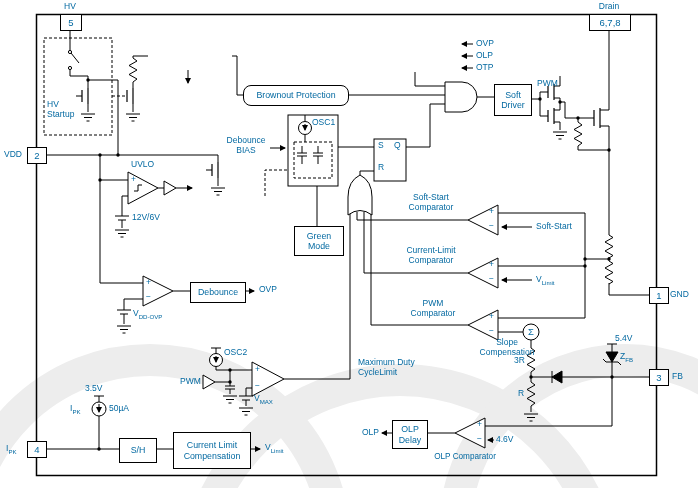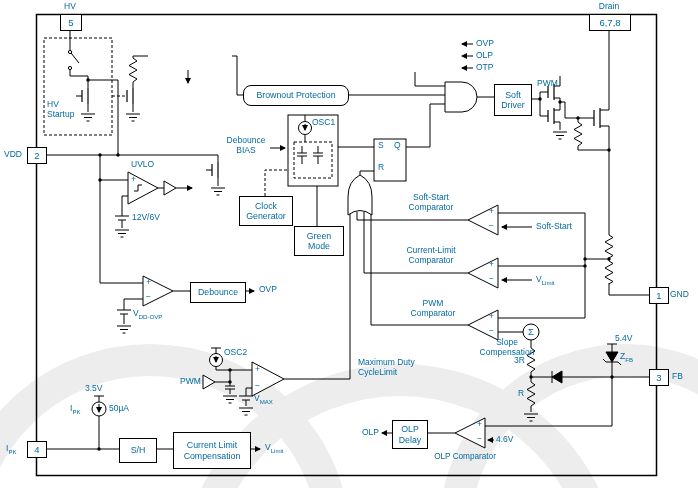--- a/index.html
+++ b/index.html
@@ -203,24 +203,20 @@
 </div>
 
 <div class="blk" style="left:243px;top:85px;width:104px;height:19px;border-radius:8px;">Brownout Protection</div>
 
 
 <div class="blk" style="left:494px;top:84px;width:36px;height:30px;">
   <div>Soft</div>
   <div>Driver</div>
 </div>
 
-<div class="blk" style="left:239px;top:196px;width:52px;height:28px;">
-  <div>Clock</div>
-  <div>Generator</div>
-</div>
 
 <div class="blk" style="left:294px;top:226px;width:48px;height:28px;">
   <div>Green</div>
   <div>Mode</div>
 </div>
 
 <div class="blk" style="left:190px;top:282px;width:54px;height:19px;">Debounce</div>
 
 <div class="blk" style="left:392px;top:420px;width:34px;height:27px;">
   <div>OLP</div>

